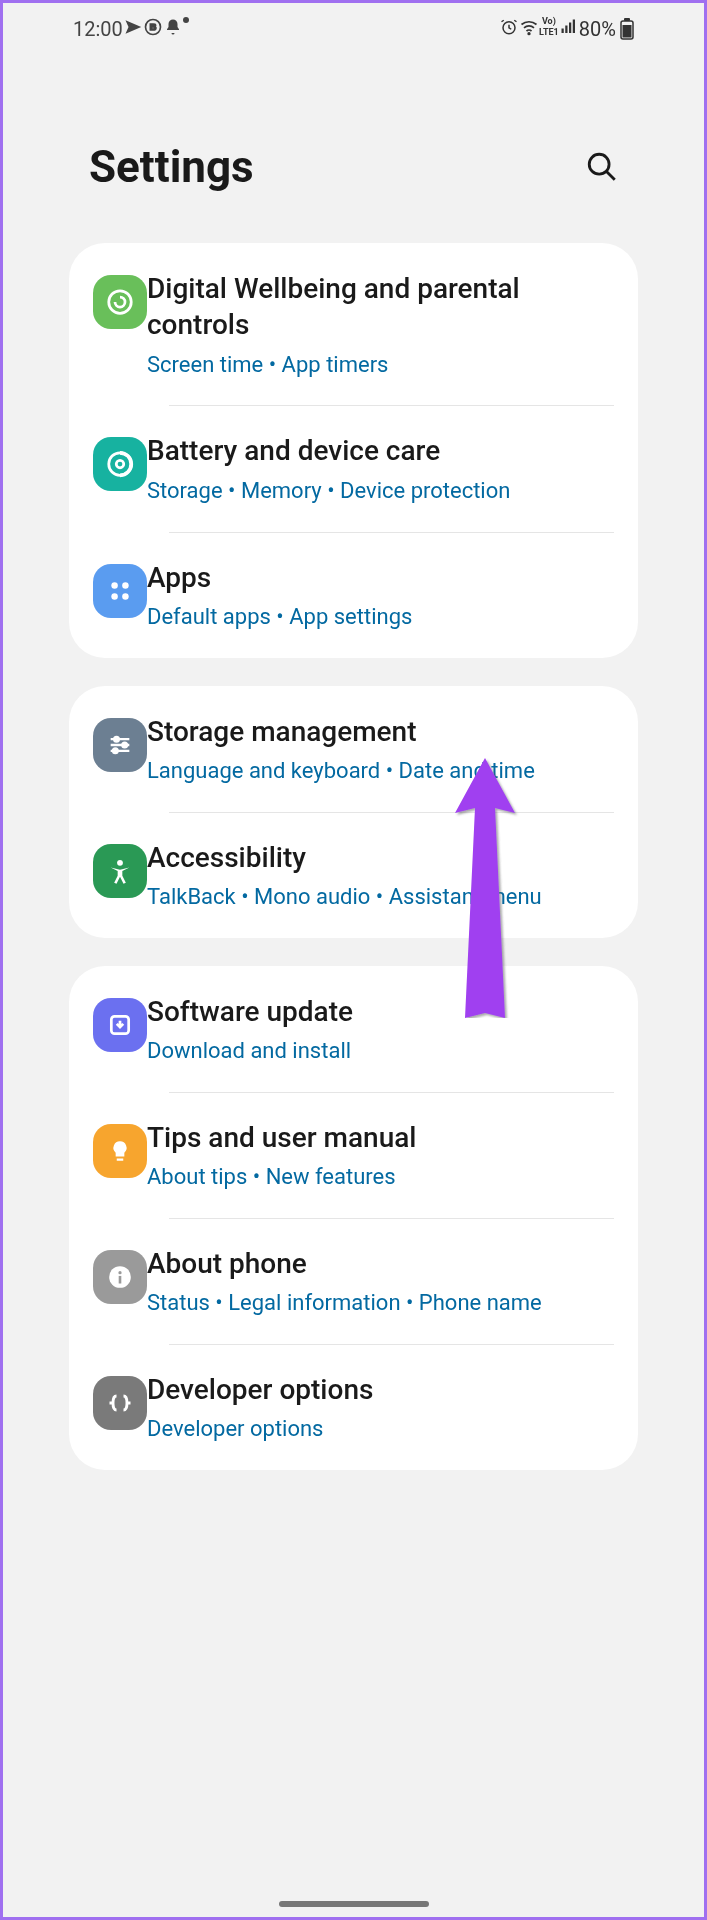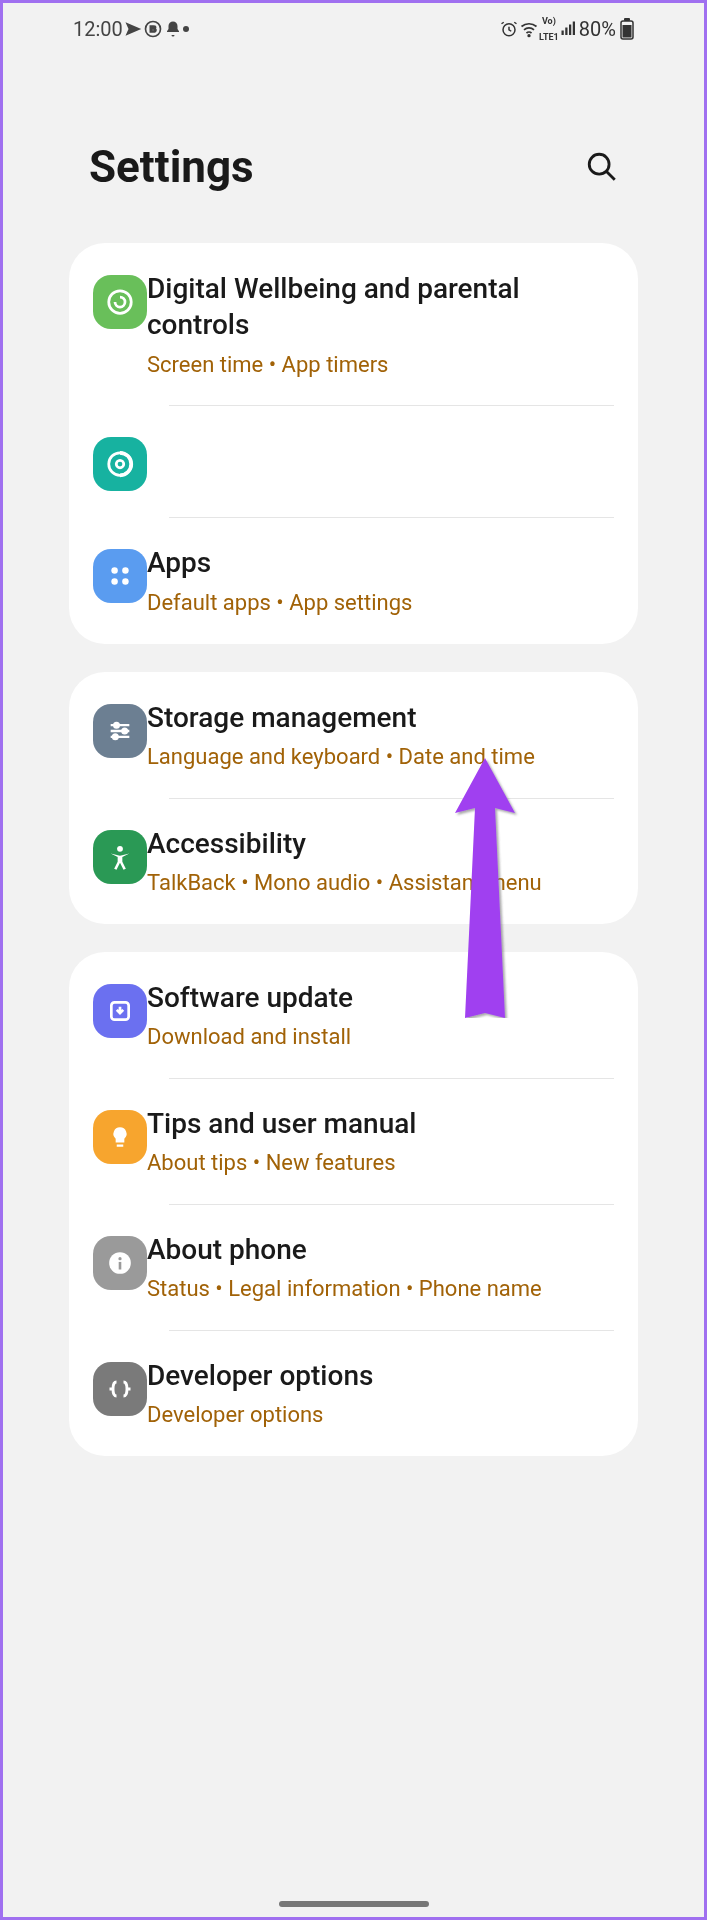--- a/index.html
+++ b/index.html
@@ -24,21 +24,21 @@
   }
   
   .status-bar {
     display: flex;
     justify-content: space-between;
     align-items: center;
     padding: 14px 18px 10px 18px;
     font-size: 18px;
     color: #333;
   }
-  .status-left, .status-right { display: flex; align-items: center; }
+  .status-left, .status-right { display: flex; }
   .status-left .clock { font-size: 20px; font-weight: 400; color: #444; }
   .stat-ico { width: 20px; height: 20px; display:inline-flex; align-items:center; justify-content:center; }
   .dot { width:6px; height:6px; background:#444; border-radius:50%; }
   .batt-wrap { display:flex; align-items:center; gap:4px; font-size:20px; color:#333; }
   
   .page-header {
     padding: 90px 30px 50px 34px;
     display:flex;
     justify-content: space-between;
     align-items:center;
@@ -71,21 +71,21 @@
   }
   .icon-badge {
     width:54px; height:54px;
     border-radius:18px;
     flex-shrink:0;
     display:flex; align-items:center; justify-content:center;
     margin-top:6px;
   }
   .row-text { flex:1; padding-top:2px; }
   .row-title { font-size: 28px; font-weight:500; color:#1a1a1a; line-height:1.3; }
-  .row-sub { font-size: 22px; color:#a16207; margin-top:6px; line-height:1.35; }
+  .row-sub { font-size: 22px; color:#0369a1; margin-top:6px; line-height:1.35; }
   
   .arrow {
     position:absolute;
     left: 390px;
     top: 755px;
     width: 80px;
     height: 260px;
     pointer-events:none;
   }
   
@@ -143,21 +143,21 @@
           </svg>
       </span>
       <span class="stat-ico">
         <svg width="20" height="20" viewBox="0 0 24 24" fill="none" stroke="#333" stroke-width="2">
             <path d="M3 9a14 14 0 0 1 18 0"></path>
             <path d="M6 13a9 9 0 0 1 12 0"></path>
             <path d="M9 17a4 4 0 0 1 6 0"></path>
             <circle cx="12" cy="20" r="1" fill="#333"></circle>
           </svg>
       </span>
-      <span class="stat-ico" style="font-size:9px;line-height:16px;color:#333;font-weight:bold;text-align:center;">Vo)<br>LTE1</span>
+      <span class="stat-ico" style="font-size:9px;line-height:11px;color:#333;font-weight:bold;text-align:center;">Vo)<br>LTE1</span>
       <span class="stat-ico">
         <svg width="18" height="18" viewBox="0 0 24 24">
             <rect x="2" y="14" width="3" height="6" fill="#333"></rect>
             <rect x="7" y="10" width="3" height="10" fill="#333"></rect>
             <rect x="12" y="6" width="3" height="14" fill="#333"></rect>
             <rect x="17" y="2" width="3" height="18" fill="#333"></rect>
           </svg>
       </span>
       <span class="batt-wrap">
         <span>80%</span>
@@ -193,20 +193,24 @@
         <div class="row-sub">Screen time  •  App timers</div>
       </div>
     </div>
     <div class="row">
       <div class="icon-badge c-teal">
         <svg width="30" height="30" viewBox="0 0 24 24" fill="none" stroke="#fff" stroke-width="2.2">
             <circle cx="12" cy="12" r="9"></circle>
             <path d="M12 3a9 9 0 0 1 0 18" stroke-width="3"></path>
             <circle cx="12" cy="12" r="3"></circle>
           </svg>
+      </div>
+      <div class="row-text">
+        <div class="row-title">Battery and device care</div>
+        <div class="row-sub">Storage  •  Memory  •  Device protection</div>
       </div>
     </div>
     <div class="row">
       <div class="icon-badge c-blue1">
         <svg width="26" height="26" viewBox="0 0 24 24" fill="#fff">
             <circle cx="7" cy="7" r="3"></circle>
             <circle cx="17" cy="7" r="3"></circle>
             <circle cx="7" cy="17" r="3"></circle>
             <circle cx="17" cy="17" r="3"></circle>
           </svg>

